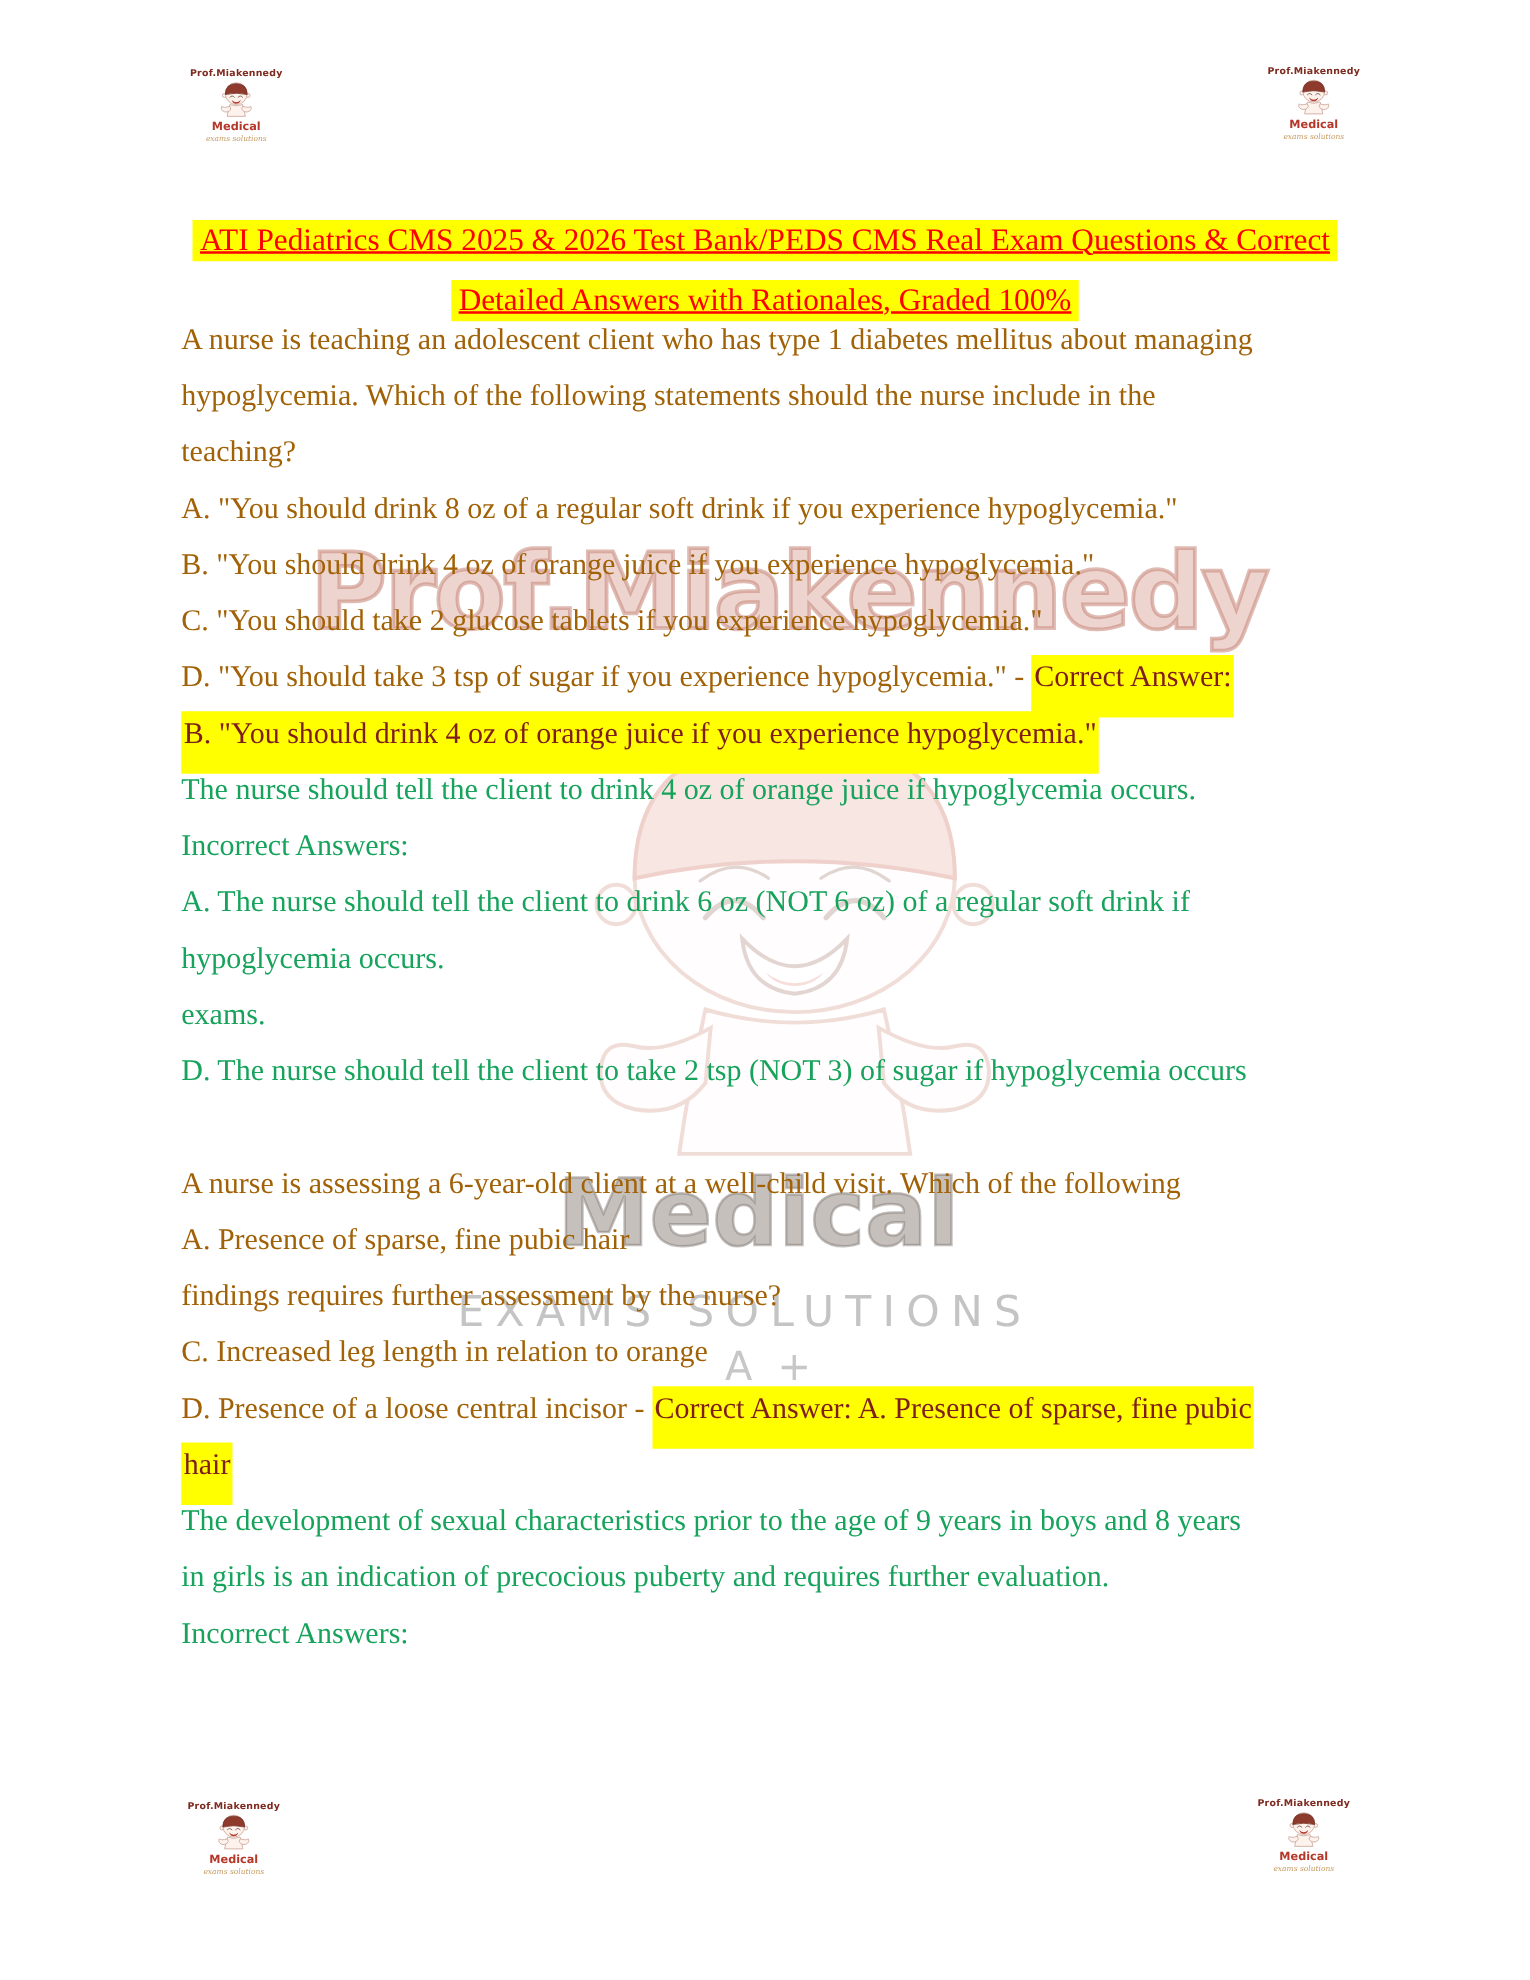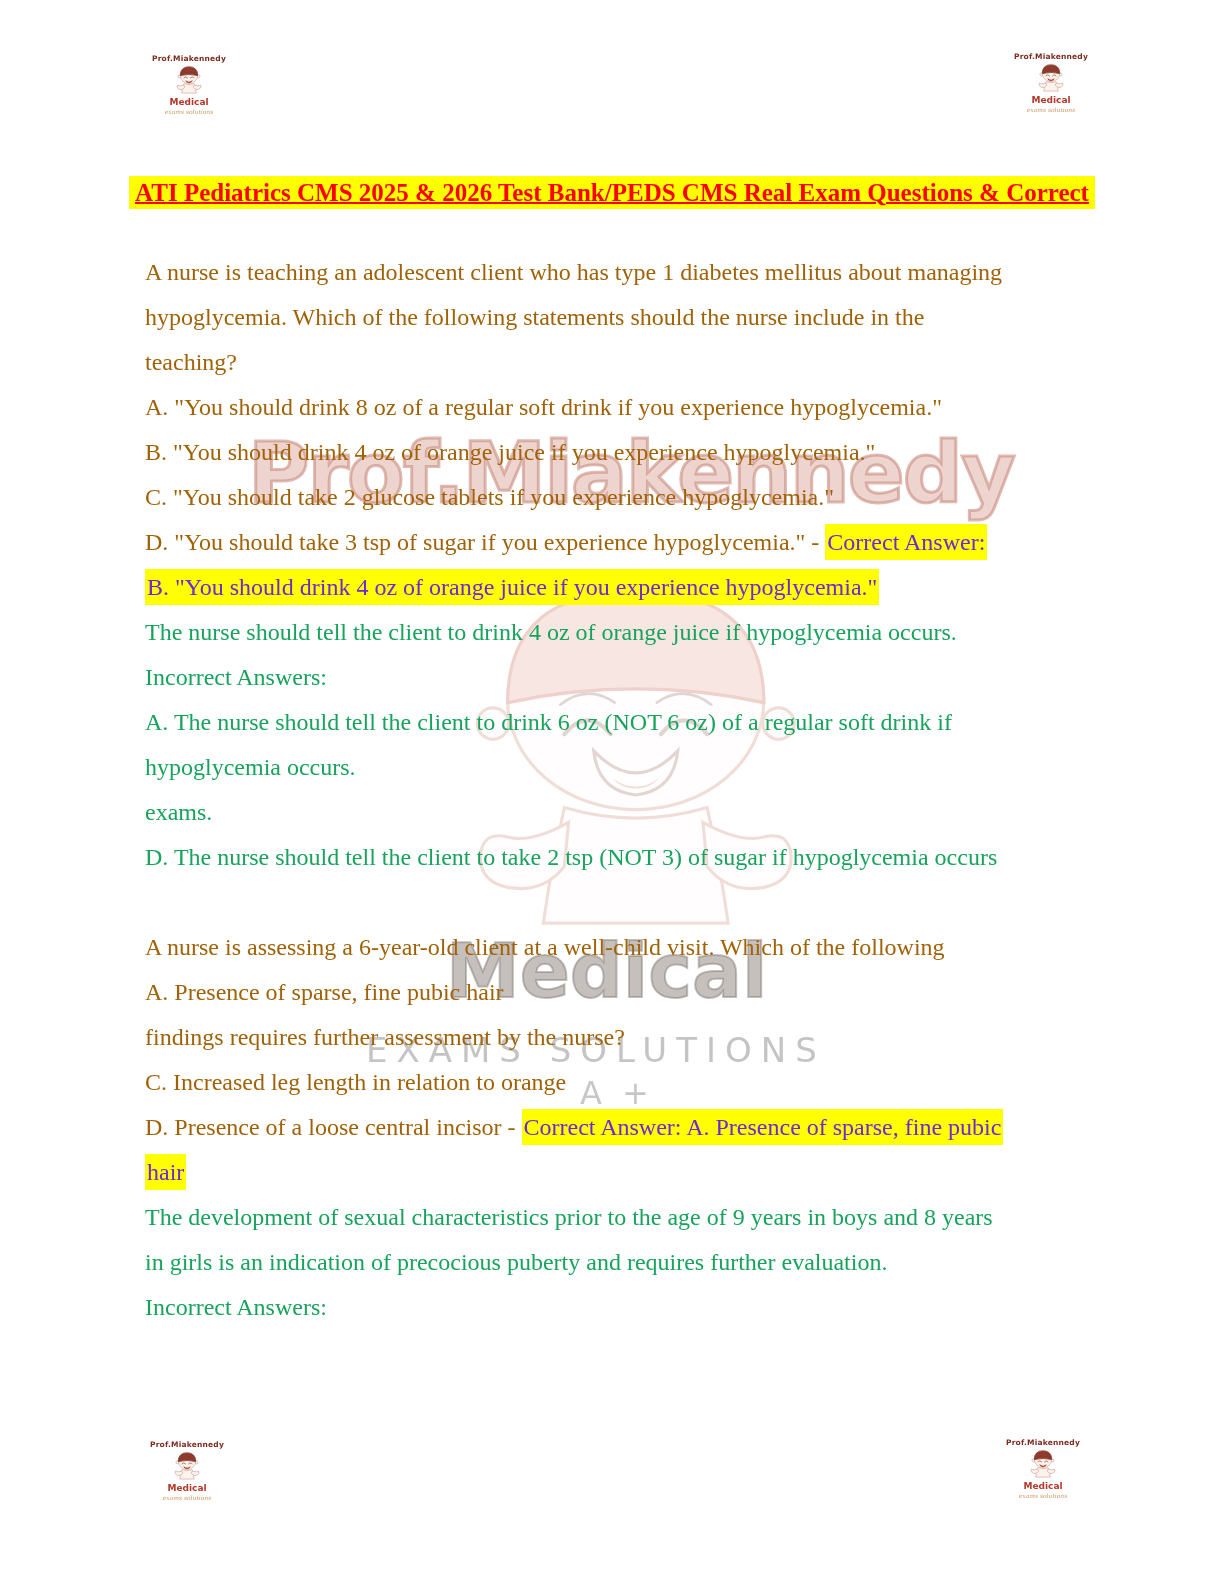--- a/index.html
+++ b/index.html
@@ -40,32 +40,32 @@
     position:absolute; left:580px; top:1074px;
     font-family:"DejaVu Sans", sans-serif;
     font-size:32px; letter-spacing:5px;
     color:rgba(193,193,193,0.9);
     white-space:nowrap;
   }
   .wm-mascot { position:absolute; left:438px; top:585px; width:385px; height:378px; opacity:0.55; }
 
   
   .title-layer { position:absolute; left:0; top:176px; width:100%; text-align:center; z-index:1; }
-  .title-line { height:48px; line-height:34px; font-size:25px; font-weight:bold; }
+  .title-line { height:48px; line-height:34px; font-size:25px; font-weight:normal; }
   .title-text {
     background:#ffff00; color:#ff0000;
     text-decoration:underline; text-decoration-color:#ff0000; text-decoration-thickness:2px;
     padding:3px 6px;
   }
 
   
   .content-layer { position:absolute; left:145px; top:250px; width:950px; z-index:1; }
   .line { height:45px; line-height:45px; font-size:24px; white-space:nowrap; }
   .s-q  { color:#a16207; }
-  .s-hl { color:#6d28d9; background:#ffff00; padding:5px 2px 5px 2px; }
+  .s-hl { color:#7f1d1d; background:#ffff00; padding:5px 2px 19px 2px; }
   .s-g  { color:#17a35c; }
 
   
   .corner-logo {
     position:absolute; width:86px; z-index:2;
     display:flex; flex-direction:column; align-items:center; gap:1px;
     text-align:center;
   }
   .logo-pos-tl { left:146px; top:54px; }
   .logo-pos-tr { left:1008px; top:52px; }
@@ -111,20 +111,21 @@
     <path d="M158,184 Q180,200 202,184 Q194,194 180,194 Q166,194 158,184 Z" fill="#f2c4bd"></path>
   </svg>
 
   <div class="wm-medical">Medical</div>
   <div class="wm-sub">EXAMS SOLUTIONS</div>
   <div class="wm-grade">A +</div>
 </div>
 
 <div class="title-layer">
   <div class="title-line"><span class="title-text">ATI Pediatrics CMS 2025 &amp; 2026 Test Bank/PEDS CMS Real Exam Questions &amp; Correct</span></div>
+  <div class="title-line"><span class="title-text">Detailed Answers with Rationales, Graded 100%</span></div>
 </div>
 
 <div class="content-layer">
     <div class="line"><span class="s-q">A nurse is teaching an adolescent client who has type 1 diabetes mellitus about managing</span></div>
     <div class="line"><span class="s-q">hypoglycemia. Which of the following statements should the nurse include in the</span></div>
     <div class="line"><span class="s-q">teaching?</span></div>
     <div class="line"><span class="s-q">A. "You should drink 8 oz of a regular soft drink if you experience hypoglycemia."</span></div>
     <div class="line"><span class="s-q">B. "You should drink 4 oz of orange juice if you experience hypoglycemia."</span></div>
     <div class="line"><span class="s-q">C. "You should take 2 glucose tablets if you experience hypoglycemia."</span></div>
     <div class="line"><span class="s-q">D. "You should take 3 tsp of sugar if you experience hypoglycemia." - </span><span class="s-hl">Correct Answer:</span></div>

